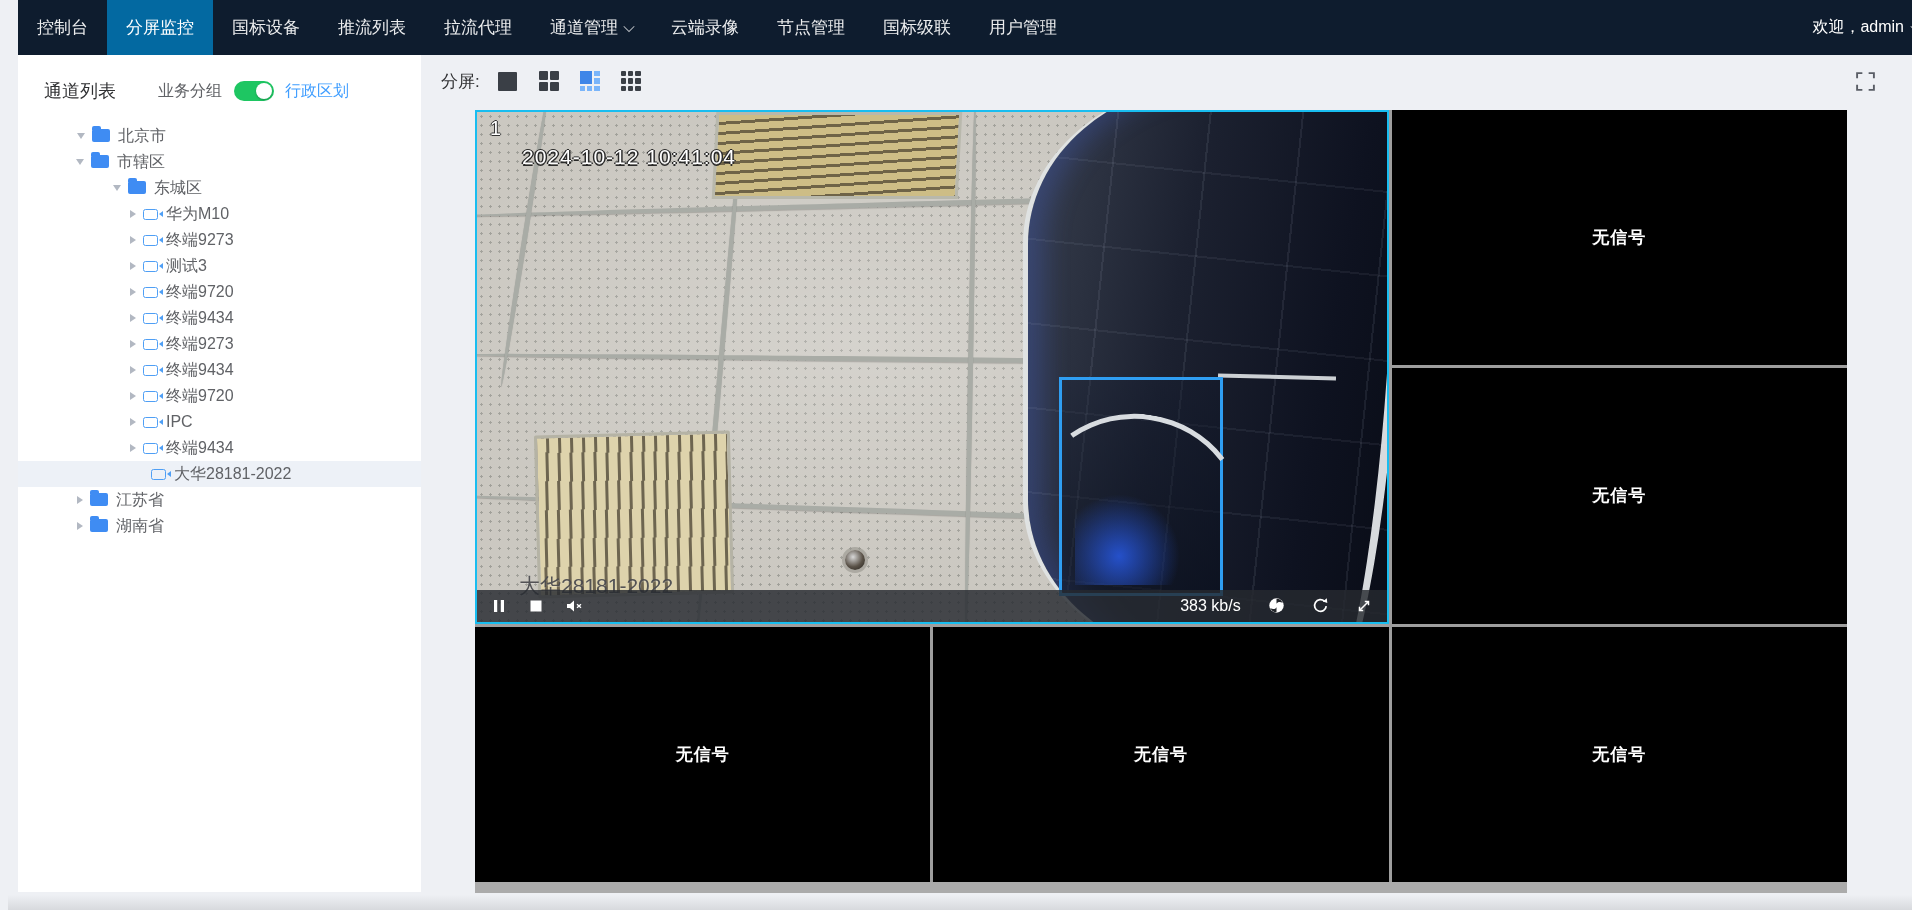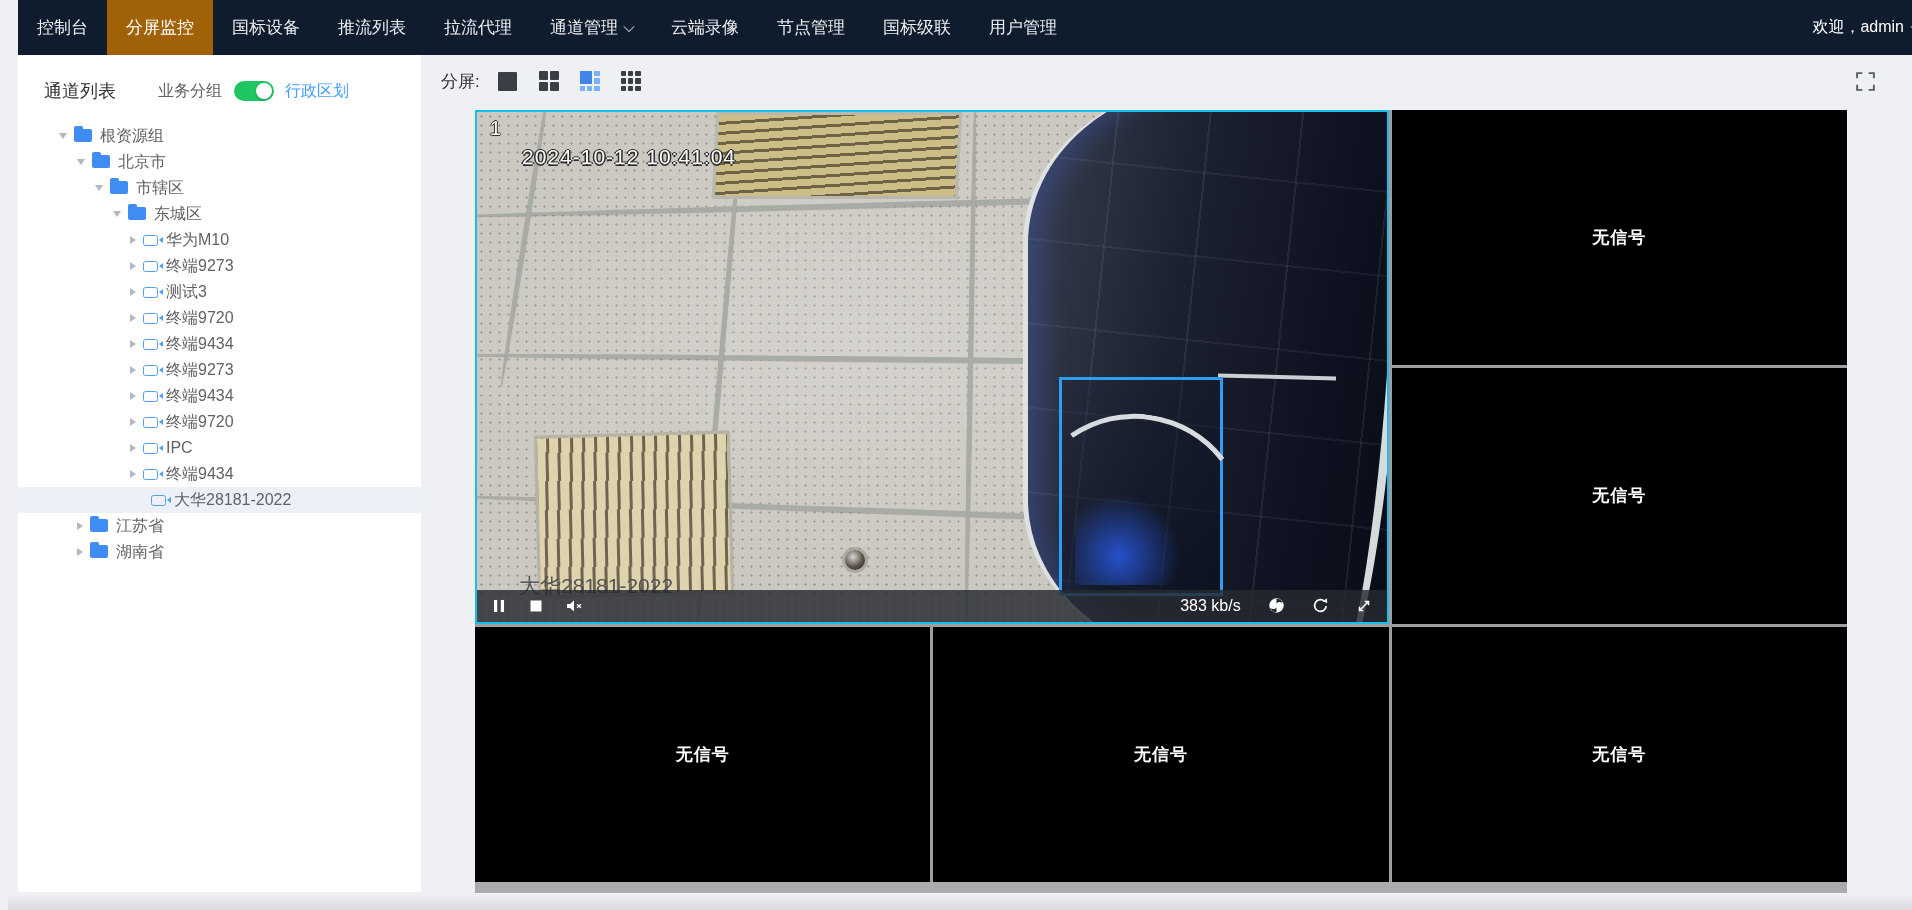--- a/index.html
+++ b/index.html
@@ -10,21 +10,21 @@
   }
   .page { position:relative; width:1912px; height:910px; background:#eef0f4;margin-left:8px; }
 
   
   .topnav {
     position:absolute; left:10px; right:0; top:0; height:55px;
     background:#0e1c2e; display:flex; align-items:stretch; color:#fff;
     font-size:17px;
   }
   .nav-item { display:flex; align-items:center; padding:0 19px; cursor:pointer; color:rgba(255,255,255,.92); white-space:nowrap; }
-  .nav-item.active { background:#a16207; color:#fff; }
+  .nav-item.active { background:#0369a1; color:#fff; }
   .nav-item .chev { margin-left:7px; }
   .chev { display:inline-block; width:8px; height:8px; border-right:1.6px solid rgba(255,255,255,.7); border-bottom:1.6px solid rgba(255,255,255,.7); transform:rotate(45deg) translate(-1px,-1px); }
   .nav-spacer { flex:1; }
   .nav-user { display:flex; align-items:center; gap:8px; padding-right:0; font-size:16px; cursor:pointer; }
 
   
   .sidebar {
     position:absolute; left:10px; top:55px; width:403px; bottom:18px;
     background:#fff; overflow:hidden;
   }
@@ -32,21 +32,21 @@
   .sidebar-title { font-size:18px; color:#303133; }
   .group-label { margin-left:42px; font-size:16px; color:#606266; }
   .toggle { width:40px; height:20px; border-radius:10px; background:#1ec662; position:relative; margin-left:12px; cursor:pointer; flex:none; }
   .toggle::after { content:""; position:absolute; right:2px; top:2px; width:16px; height:16px; border-radius:50%; background:#fff; box-shadow:0 1px 2px rgba(0,0,0,.25); }
   .toggle-option { margin-left:11px; font-size:16px; color:#409eff; cursor:pointer; }
 
   .tree { margin-top:20px; font-size:16px; color:#606266; }
   .tree-row { height:26px; display:flex; align-items:center; cursor:pointer; }
   .tree-row.selected { background:#edf1f7; }
   .tree-label { margin-left:8px; white-space:nowrap; }
-  .lvl0 { padding-left:41px; } .lvl1 { padding-left:59px; } .lvl2 { padding-left:77px; }
+  .lvl0 { padding-left:41px; } .lvl1 { padding-left:59px; } .lvl2 { padding-left:58px; }
   .lvl3 { padding-left:95px; } .lvl4 { padding-left:112px; } .lvl4.leaf { padding-left:133px; }
   .caret { width:0; height:0; flex:none; margin-right:7px; }
   .caret.down  { border-left:4.5px solid transparent; border-right:4.5px solid transparent; border-top:6px solid #b2b8c2; }
   .caret.right { border-top:4.5px solid transparent; border-bottom:4.5px solid transparent; border-left:6px solid #b2b8c2; }
   .icon-folder { width:18px; height:13px; background:#3f8cf3; border-radius:2px; position:relative; flex:none; margin-top:-2px; }
   .icon-folder::before { content:""; position:absolute; top:-3px; left:0; width:9px; height:4px; background:#3f8cf3; border-radius:2px 2px 0 0; }
   .icon-camera { width:15px; height:11px; border:1.6px solid #4f9ff5; border-radius:2.5px; position:relative; flex:none; }
   .icon-camera::after { content:""; position:absolute; right:-6px; top:1px; border-top:3px solid transparent; border-bottom:3px solid transparent; border-right:4.5px solid #4f9ff5; }
 
   
@@ -154,25 +154,20 @@
 
   <div class="sidebar">
     <div class="sidebar-header">
       <span class="sidebar-title">通道列表</span>
       <span class="group-label">业务分组</span>
       <span class="toggle"></span>
       <span class="toggle-option">行政区划</span>
     </div>
 
     <div class="tree">
-      <div class="tree-row lvl0">
-        <span class="caret down"></span>
-        <span class="icon-folder"></span>
-        <span class="tree-label">根资源组</span>
-      </div>
       <div class="tree-row lvl1">
         <span class="caret down"></span>
         <span class="icon-folder"></span>
         <span class="tree-label">北京市</span>
       </div>
       <div class="tree-row lvl2">
         <span class="caret down"></span>
         <span class="icon-folder"></span>
         <span class="tree-label">市辖区</span>
       </div>

